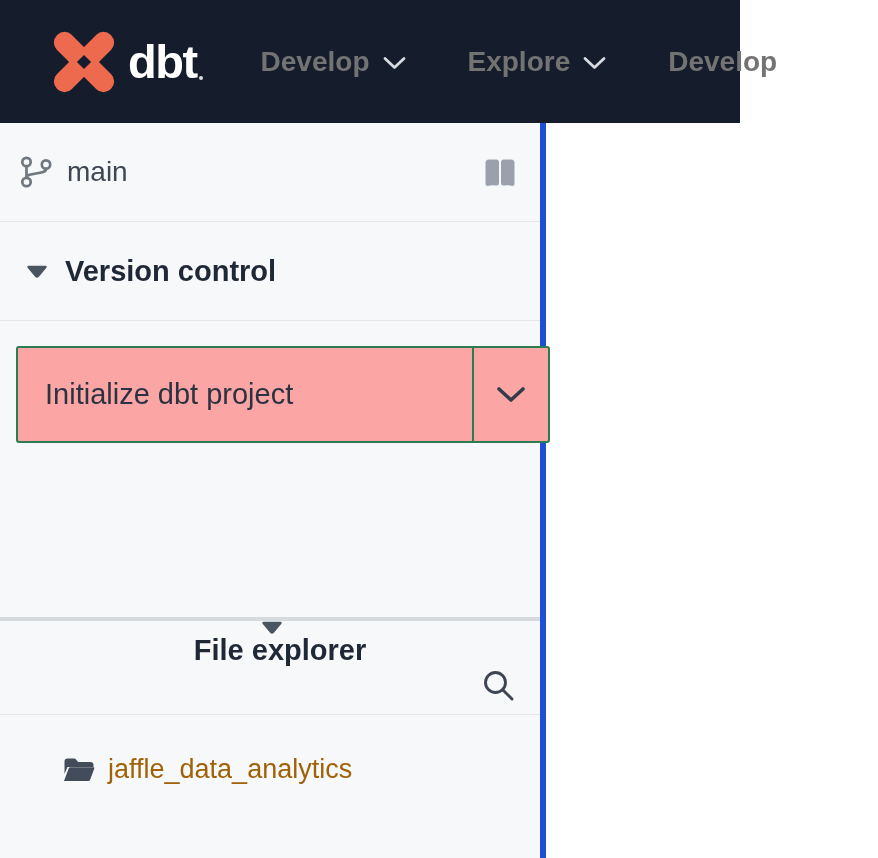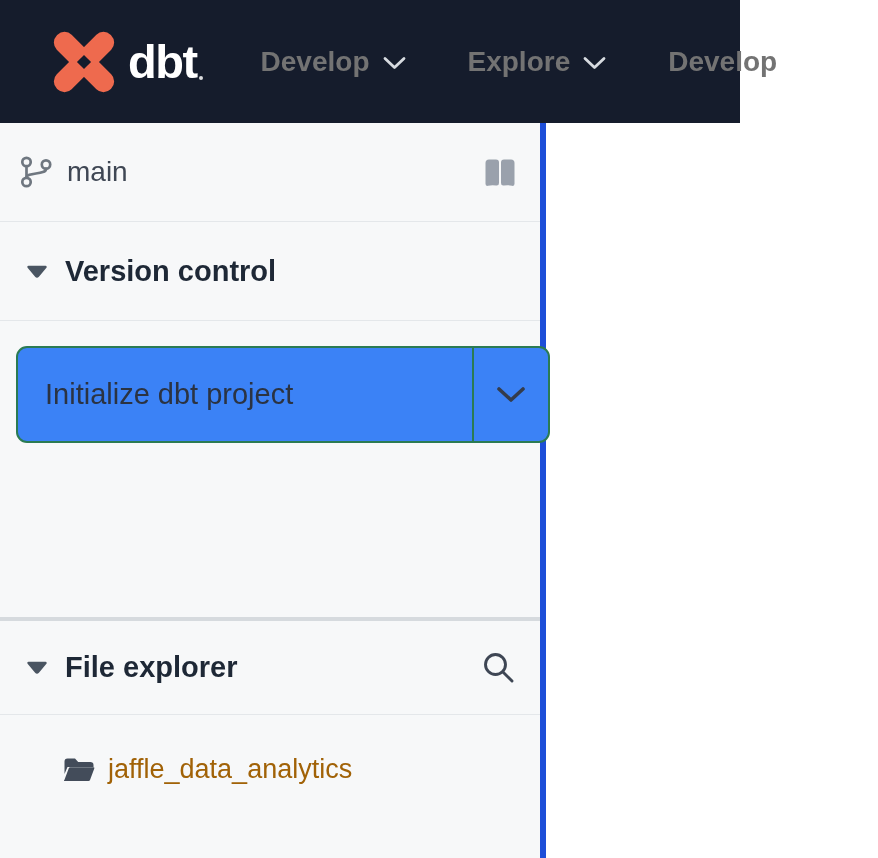--- a/index.html
+++ b/index.html
@@ -54,32 +54,32 @@
   .section-title{
     margin-left:17px;font-size:29px;font-weight:700;color:#1e2836;white-space:nowrap;
   }
   .search-icon{margin-left:auto;width:37px;height:37px;display:block;cursor:pointer;}
 
   .vc-body{
     height:296px;border-bottom:4px solid #d6dade;box-sizing:content-box;position:relative;
   }
   .split-button{
     position:absolute;top:25px;left:16px;width:534px;height:97px;
-    background:#3b82f6;border:2px solid #2b7b53;border-radius:11px;
+    background:#fca5a5;border:2px solid #2b7b53;border-radius:3px;
     box-sizing:border-box;display:flex;overflow:hidden;cursor:pointer;
   }
   .split-main{
     flex:1;display:flex;align-items:center;padding-left:27px;
     font-size:29px;color:#2b3342;white-space:nowrap;
   }
   .split-sep{width:2px;background:#2b7b53;flex:none;}
   .split-caret{width:74px;flex:none;display:flex;align-items:center;justify-content:center;}
   .caret-chevron{width:30px;height:17px;display:block;}
 
-  .fe-header{height:94px;}
+  .fe-header{height:94px;flex-direction:column;}
   .fe-body{padding-top:30px;}
   .tree-item{
     display:flex;align-items:center;height:48px;padding-left:62px;cursor:pointer;
   }
   .folder-icon{width:33px;height:27px;display:block;flex:none;}
   .tree-label{margin-left:13px;font-size:27px;color:#a16207;white-space:nowrap;}
 
   
   .main{
     position:absolute;top:123px;left:577px;width:301px;height:735px;background:#ffffff;

